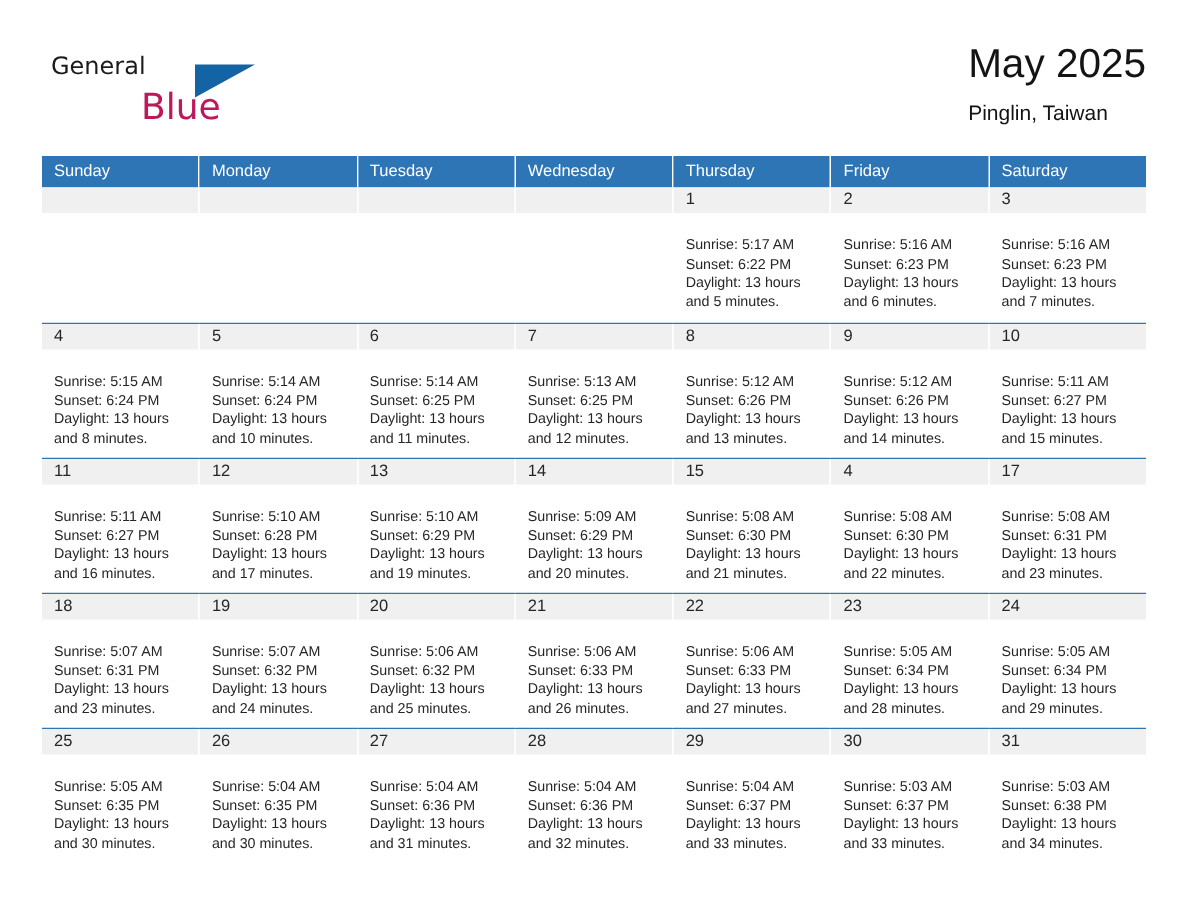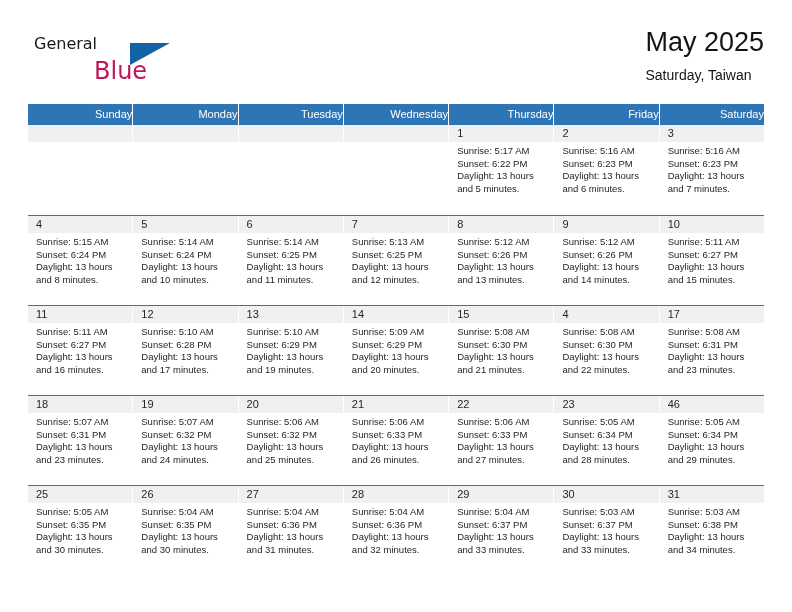--- a/index.html
+++ b/index.html
@@ -92,21 +92,20 @@
   .calendar {
     position: absolute;
     left: 28px;
     top: 104px;
     width: 736px;
   }
   .weekdays {
     display: flex;
     width: 100%;
     background: #fff;
-    text-align: right;
   }
   .weekday {
     flex: 1 1 0;
     background: #2e75b6;
     color: #ffffff;
     font-size: 11px;
     font-family: "Liberation Sans", sans-serif;
     padding: 5px 0 5px 8px;
     box-sizing: border-box;
     height: 21px;
@@ -140,42 +139,42 @@
     background: #f0f0f0;
     height: 17px;
     padding: 2px 0 0 8px;
     box-sizing: border-box;
     font-size: 11px;
     line-height: 13px;
     color: #262626;
     font-family: "Liberation Sans", sans-serif;
   }
   .day-info {
-    padding: 3px 6px 0 8px;
+    padding: 16px 6px 0 8px;
     font-size: 9.5px;
     line-height: 12.6px;
     color: #262626;
     font-family: "Liberation Sans", sans-serif;
   }
   .day-info div { white-space: nowrap; }
 </style>
 </head>
 <body>
 
 <div class="page">
 
   <div class="header">
     <div class="logo">
       <span class="logo-general">General</span>
       <span class="logo-flag"></span>
       <span class="logo-blue">Blue</span>
     </div>
     <div class="title-block">
       <div class="cal-title">May 2025</div>
-      <div class="cal-subtitle">Saturday, Taiwan</div>
+      <div class="cal-subtitle">Pinglin, Taiwan</div>
     </div>
   </div>
 
   <div class="calendar">
     <div class="weekdays">
       <div class="weekday">Sunday</div>
       <div class="weekday">Monday</div>
       <div class="weekday">Tuesday</div>
       <div class="weekday">Wednesday</div>
       <div class="weekday">Thursday</div>
@@ -410,21 +409,21 @@
       <div class="day">
         <div class="day-num-band">23</div>
         <div class="day-info">
           <div>Sunrise: 5:05 AM</div>
           <div>Sunset: 6:34 PM</div>
           <div>Daylight: 13 hours</div>
           <div>and 28 minutes.</div>
         </div>
       </div>
       <div class="day">
-        <div class="day-num-band">46</div>
+        <div class="day-num-band">24</div>
         <div class="day-info">
           <div>Sunrise: 5:05 AM</div>
           <div>Sunset: 6:34 PM</div>
           <div>Daylight: 13 hours</div>
           <div>and 29 minutes.</div>
         </div>
       </div>
     </div>
 
     <div class="week">

